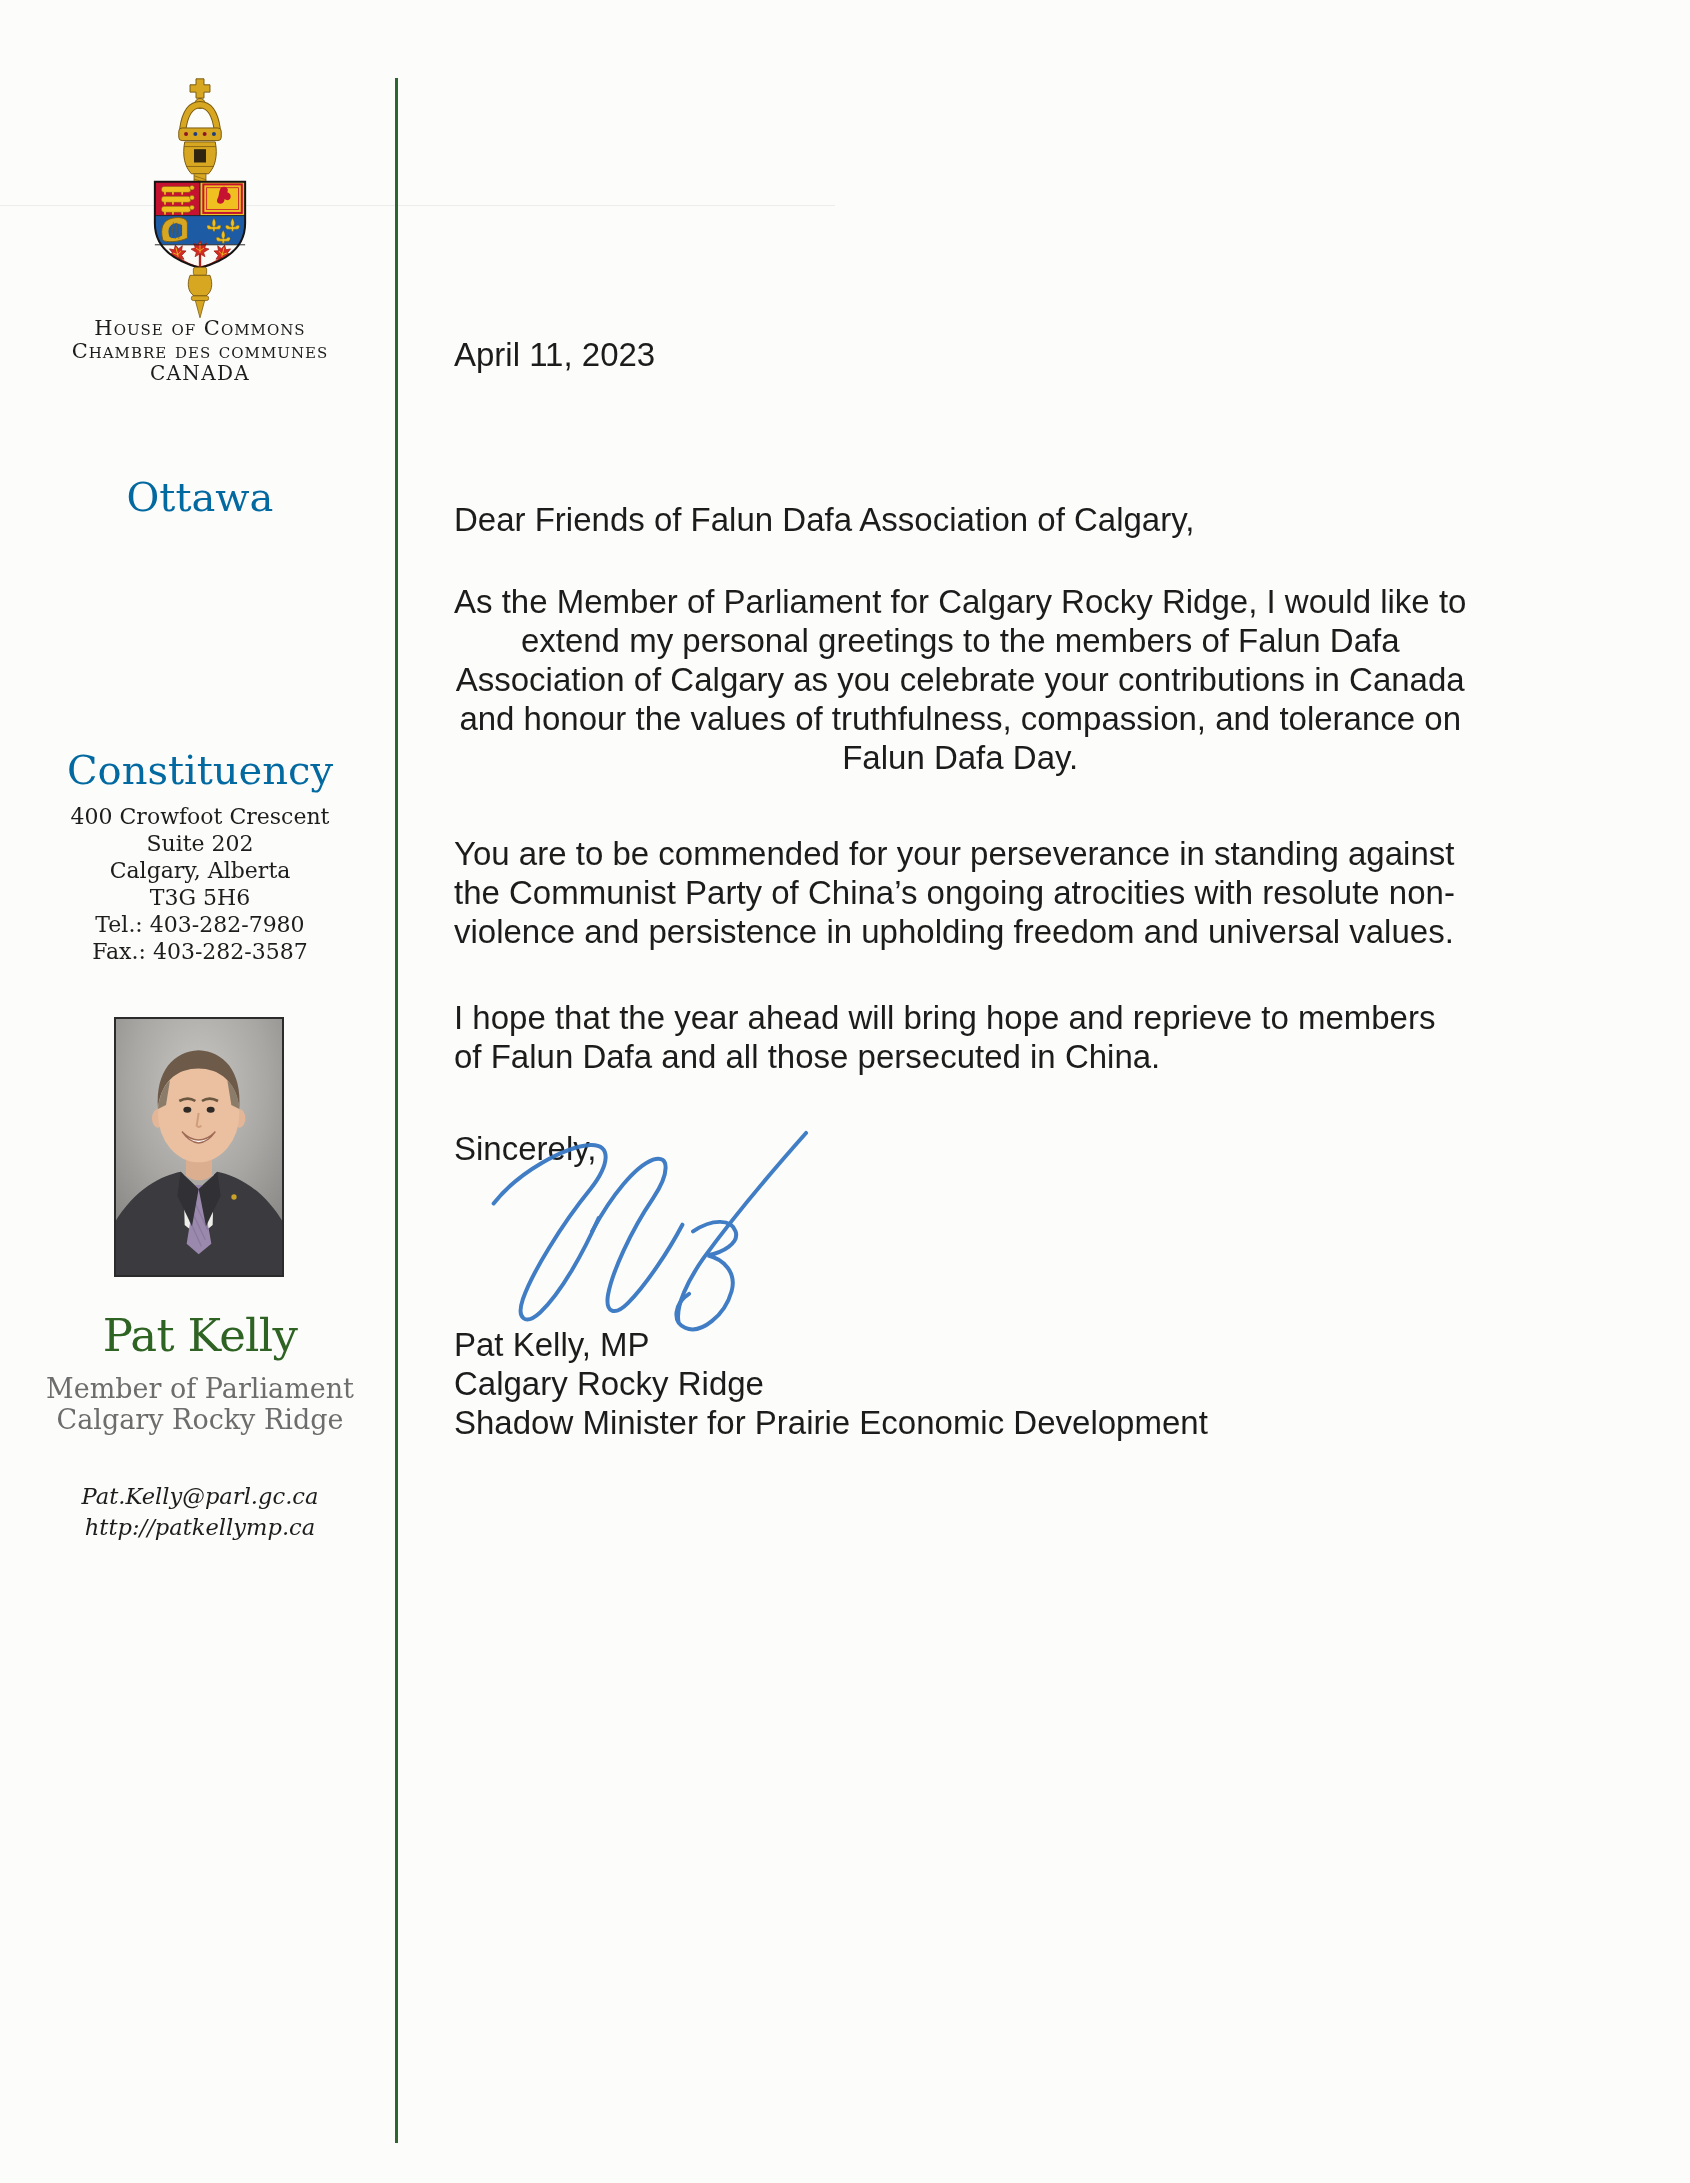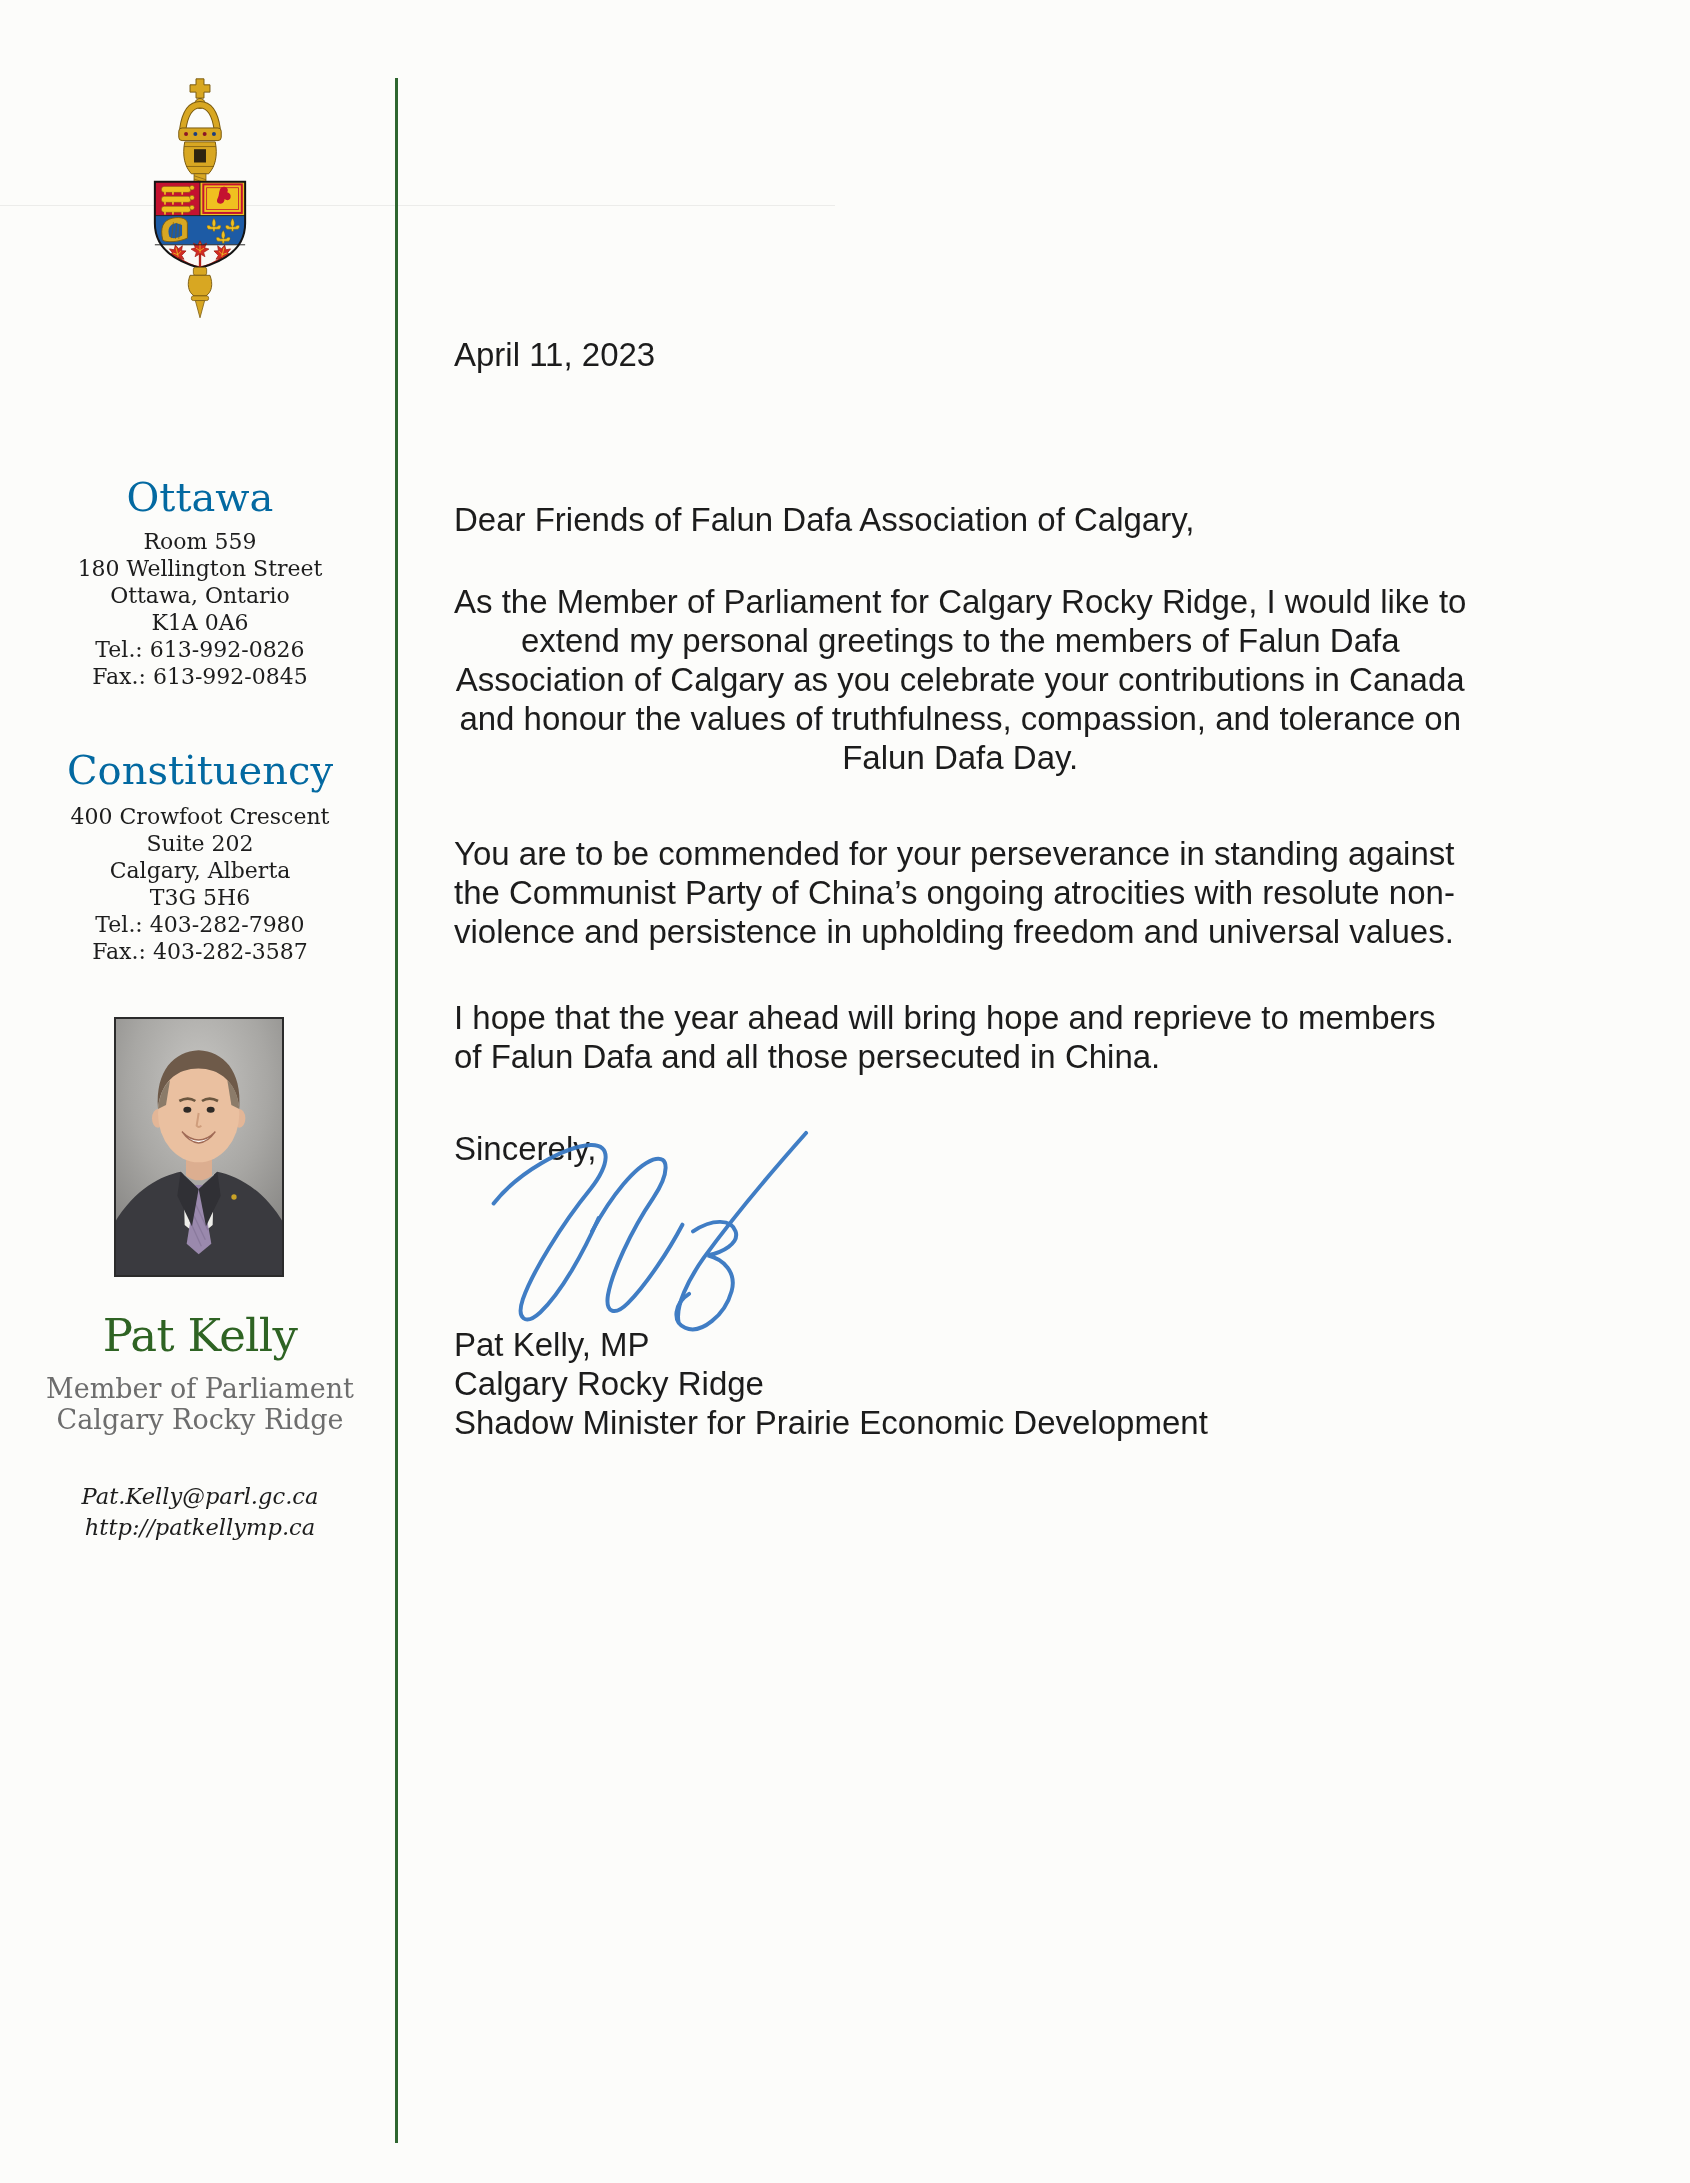--- a/index.html
+++ b/index.html
@@ -98,30 +98,27 @@
 
       <g>
         <rect x="106" y="292" width="20" height="12" rx="3" fill="#d8a722" stroke="#7a5b10" stroke-width="1.2"></rect>
         <path d="M101,304 C96,317 98,329 107,335 L125,335 C134,329 136,317 131,304 Z" fill="#d8a722" stroke="#7a5b10" stroke-width="1.4"></path>
         <rect x="103" y="335" width="26" height="7" rx="3" fill="#d8a722" stroke="#7a5b10" stroke-width="1.2"></rect>
         <path d="M109,342 L123,342 L116,368 Z" fill="#d8a722" stroke="#7a5b10" stroke-width="1.2"></path>
       </g>
     </svg>
   </div>
 
+  <div class="abs serif sidebar-center" style="top:317px;">
+    <div class="org-line">House of Commons</div>
+    <div class="org-line">Chambre des communes</div>
+    <div class="org-line org-caps">CANADA</div>
+  </div>
 
   <div class="abs serif sidebar-center side-heading" style="top:475px;">Ottawa</div>
-  <div class="abs serif sidebar-center side-address" style="top:528px;">
-    <div class="line">Room 559</div>
-    <div class="line">180 Wellington Street</div>
-    <div class="line">Ottawa, Ontario</div>
-    <div class="line">K1A 0A6</div>
-    <div class="line">Tel.: 613-992-0826</div>
-    <div class="line">Fax.: 613-992-0845</div>
-  </div>
 
   <div class="abs serif sidebar-center side-heading" style="top:748px;">Constituency</div>
   <div class="abs serif sidebar-center side-address" style="top:803px;">
     <div class="line">400 Crowfoot Crescent</div>
     <div class="line">Suite 202</div>
     <div class="line">Calgary, Alberta</div>
     <div class="line">T3G 5H6</div>
     <div class="line">Tel.: 403-282-7980</div>
     <div class="line">Fax.: 403-282-3587</div>
   </div>

